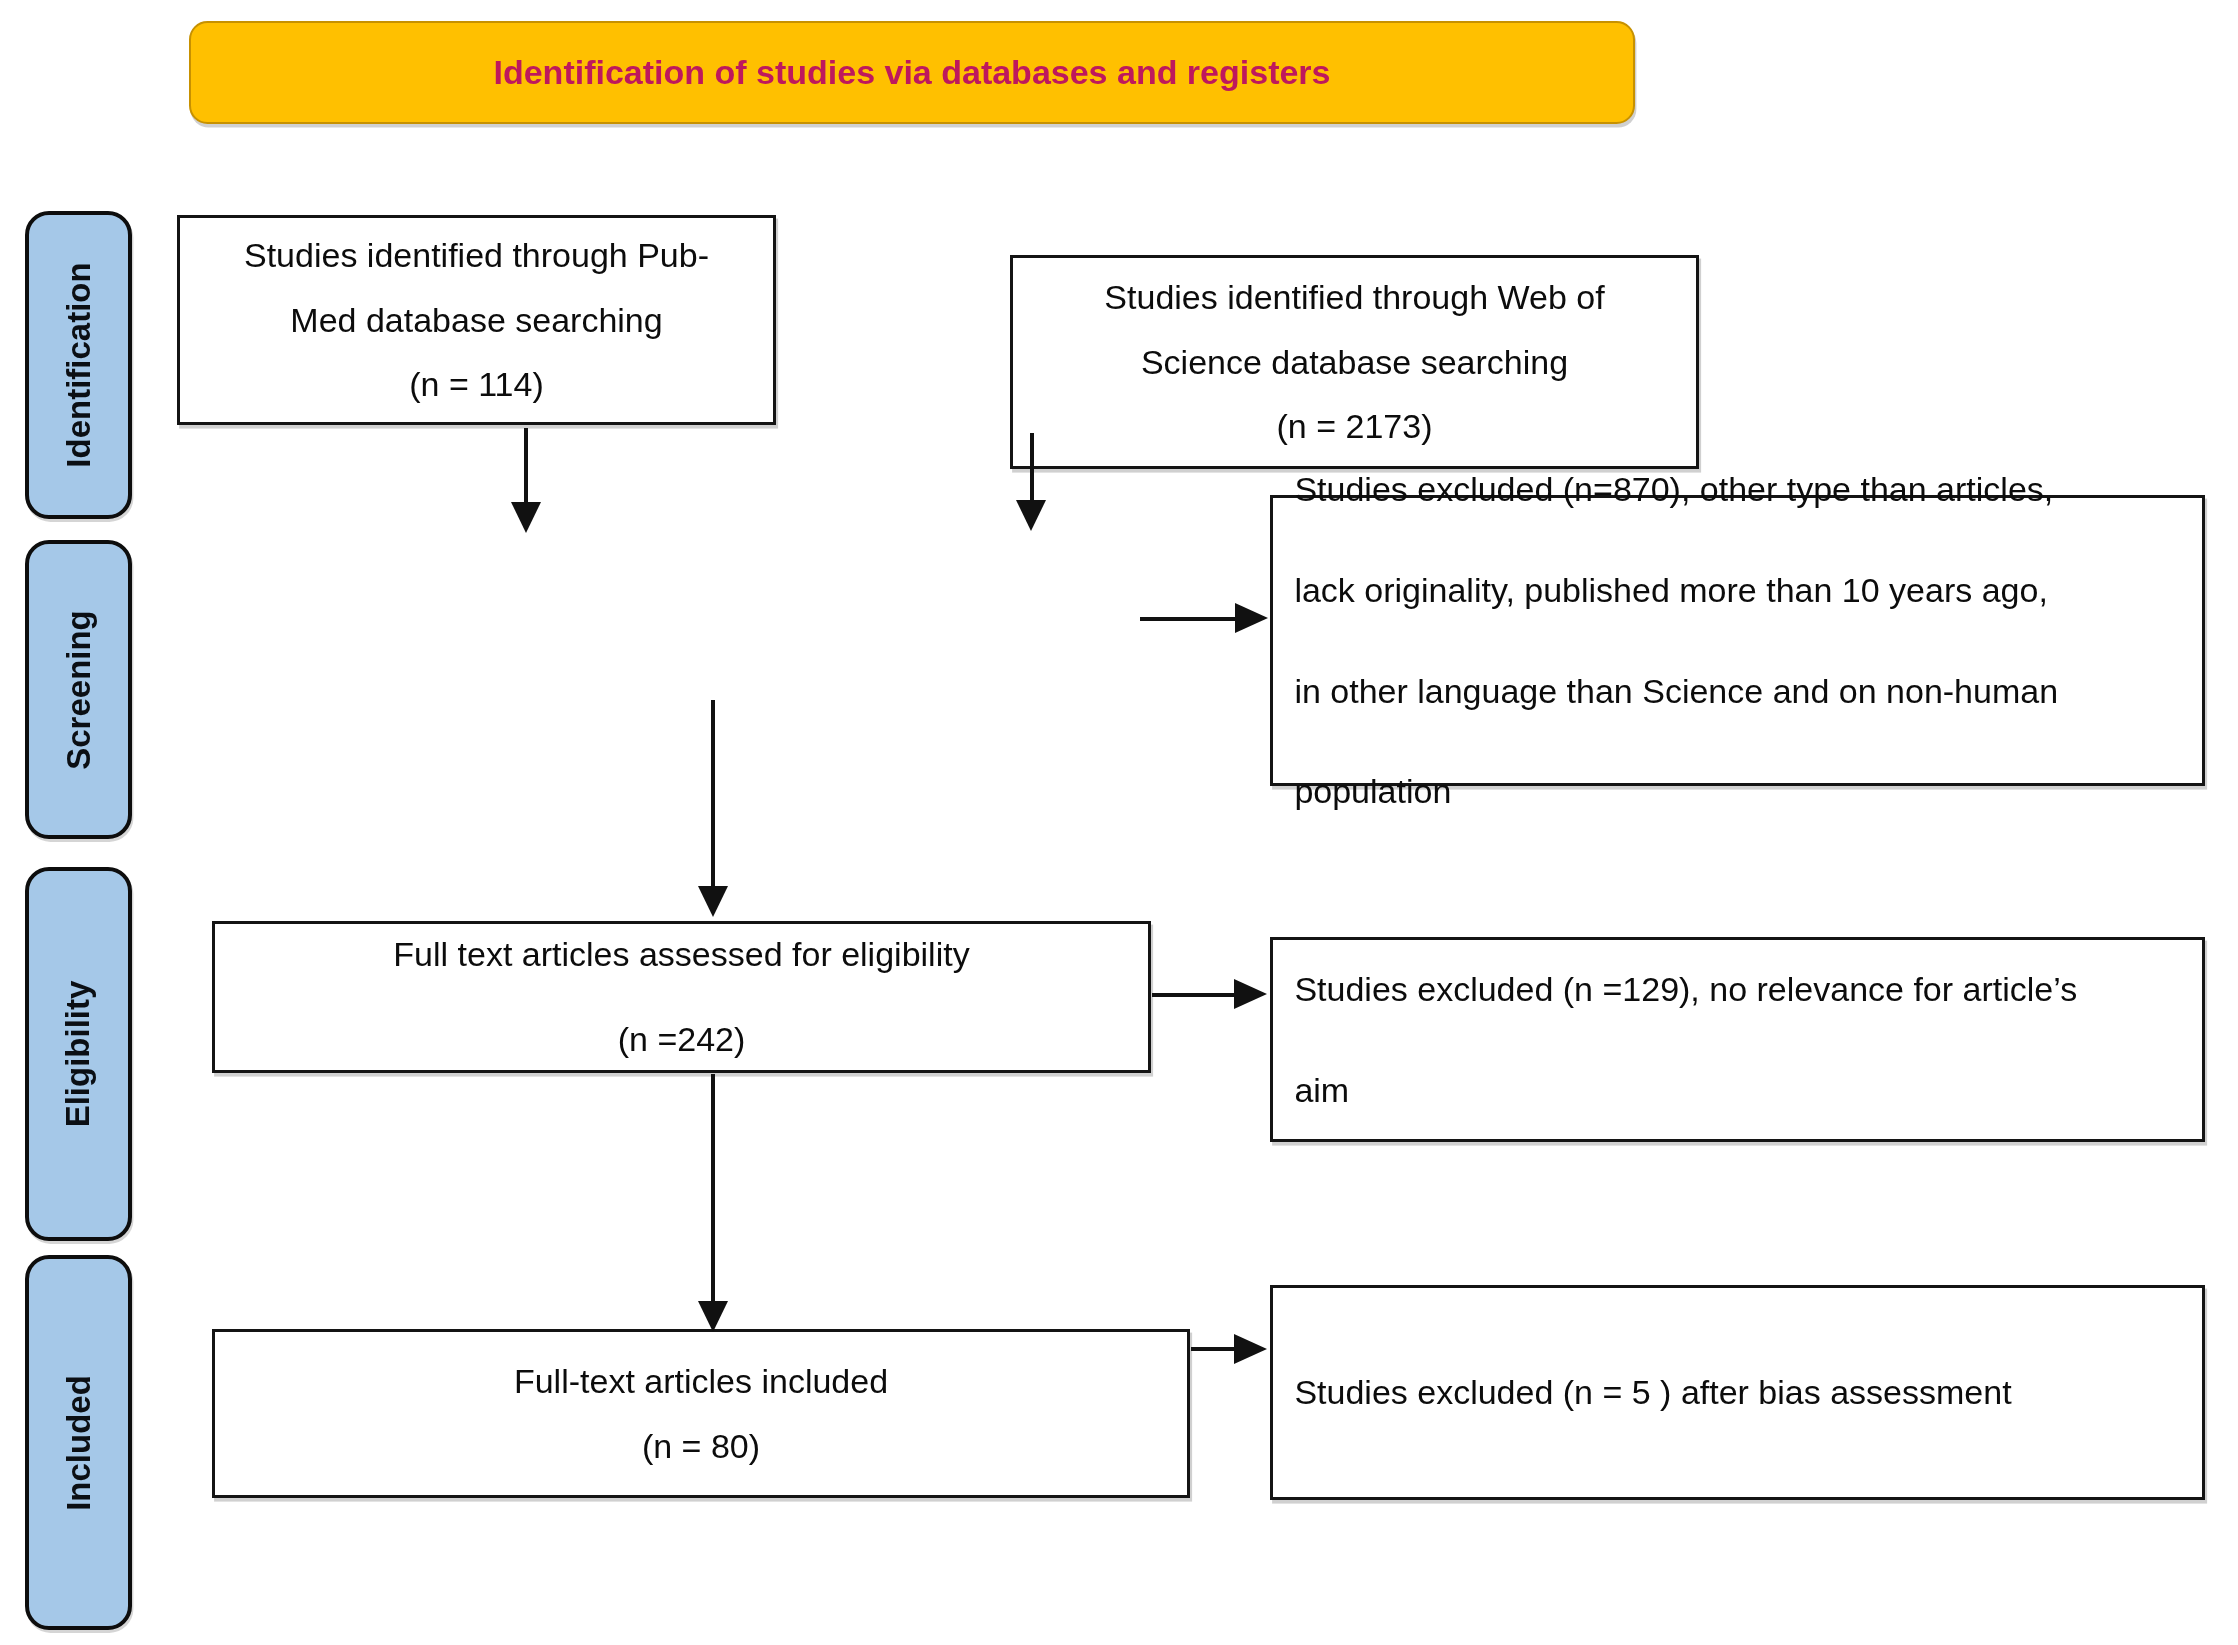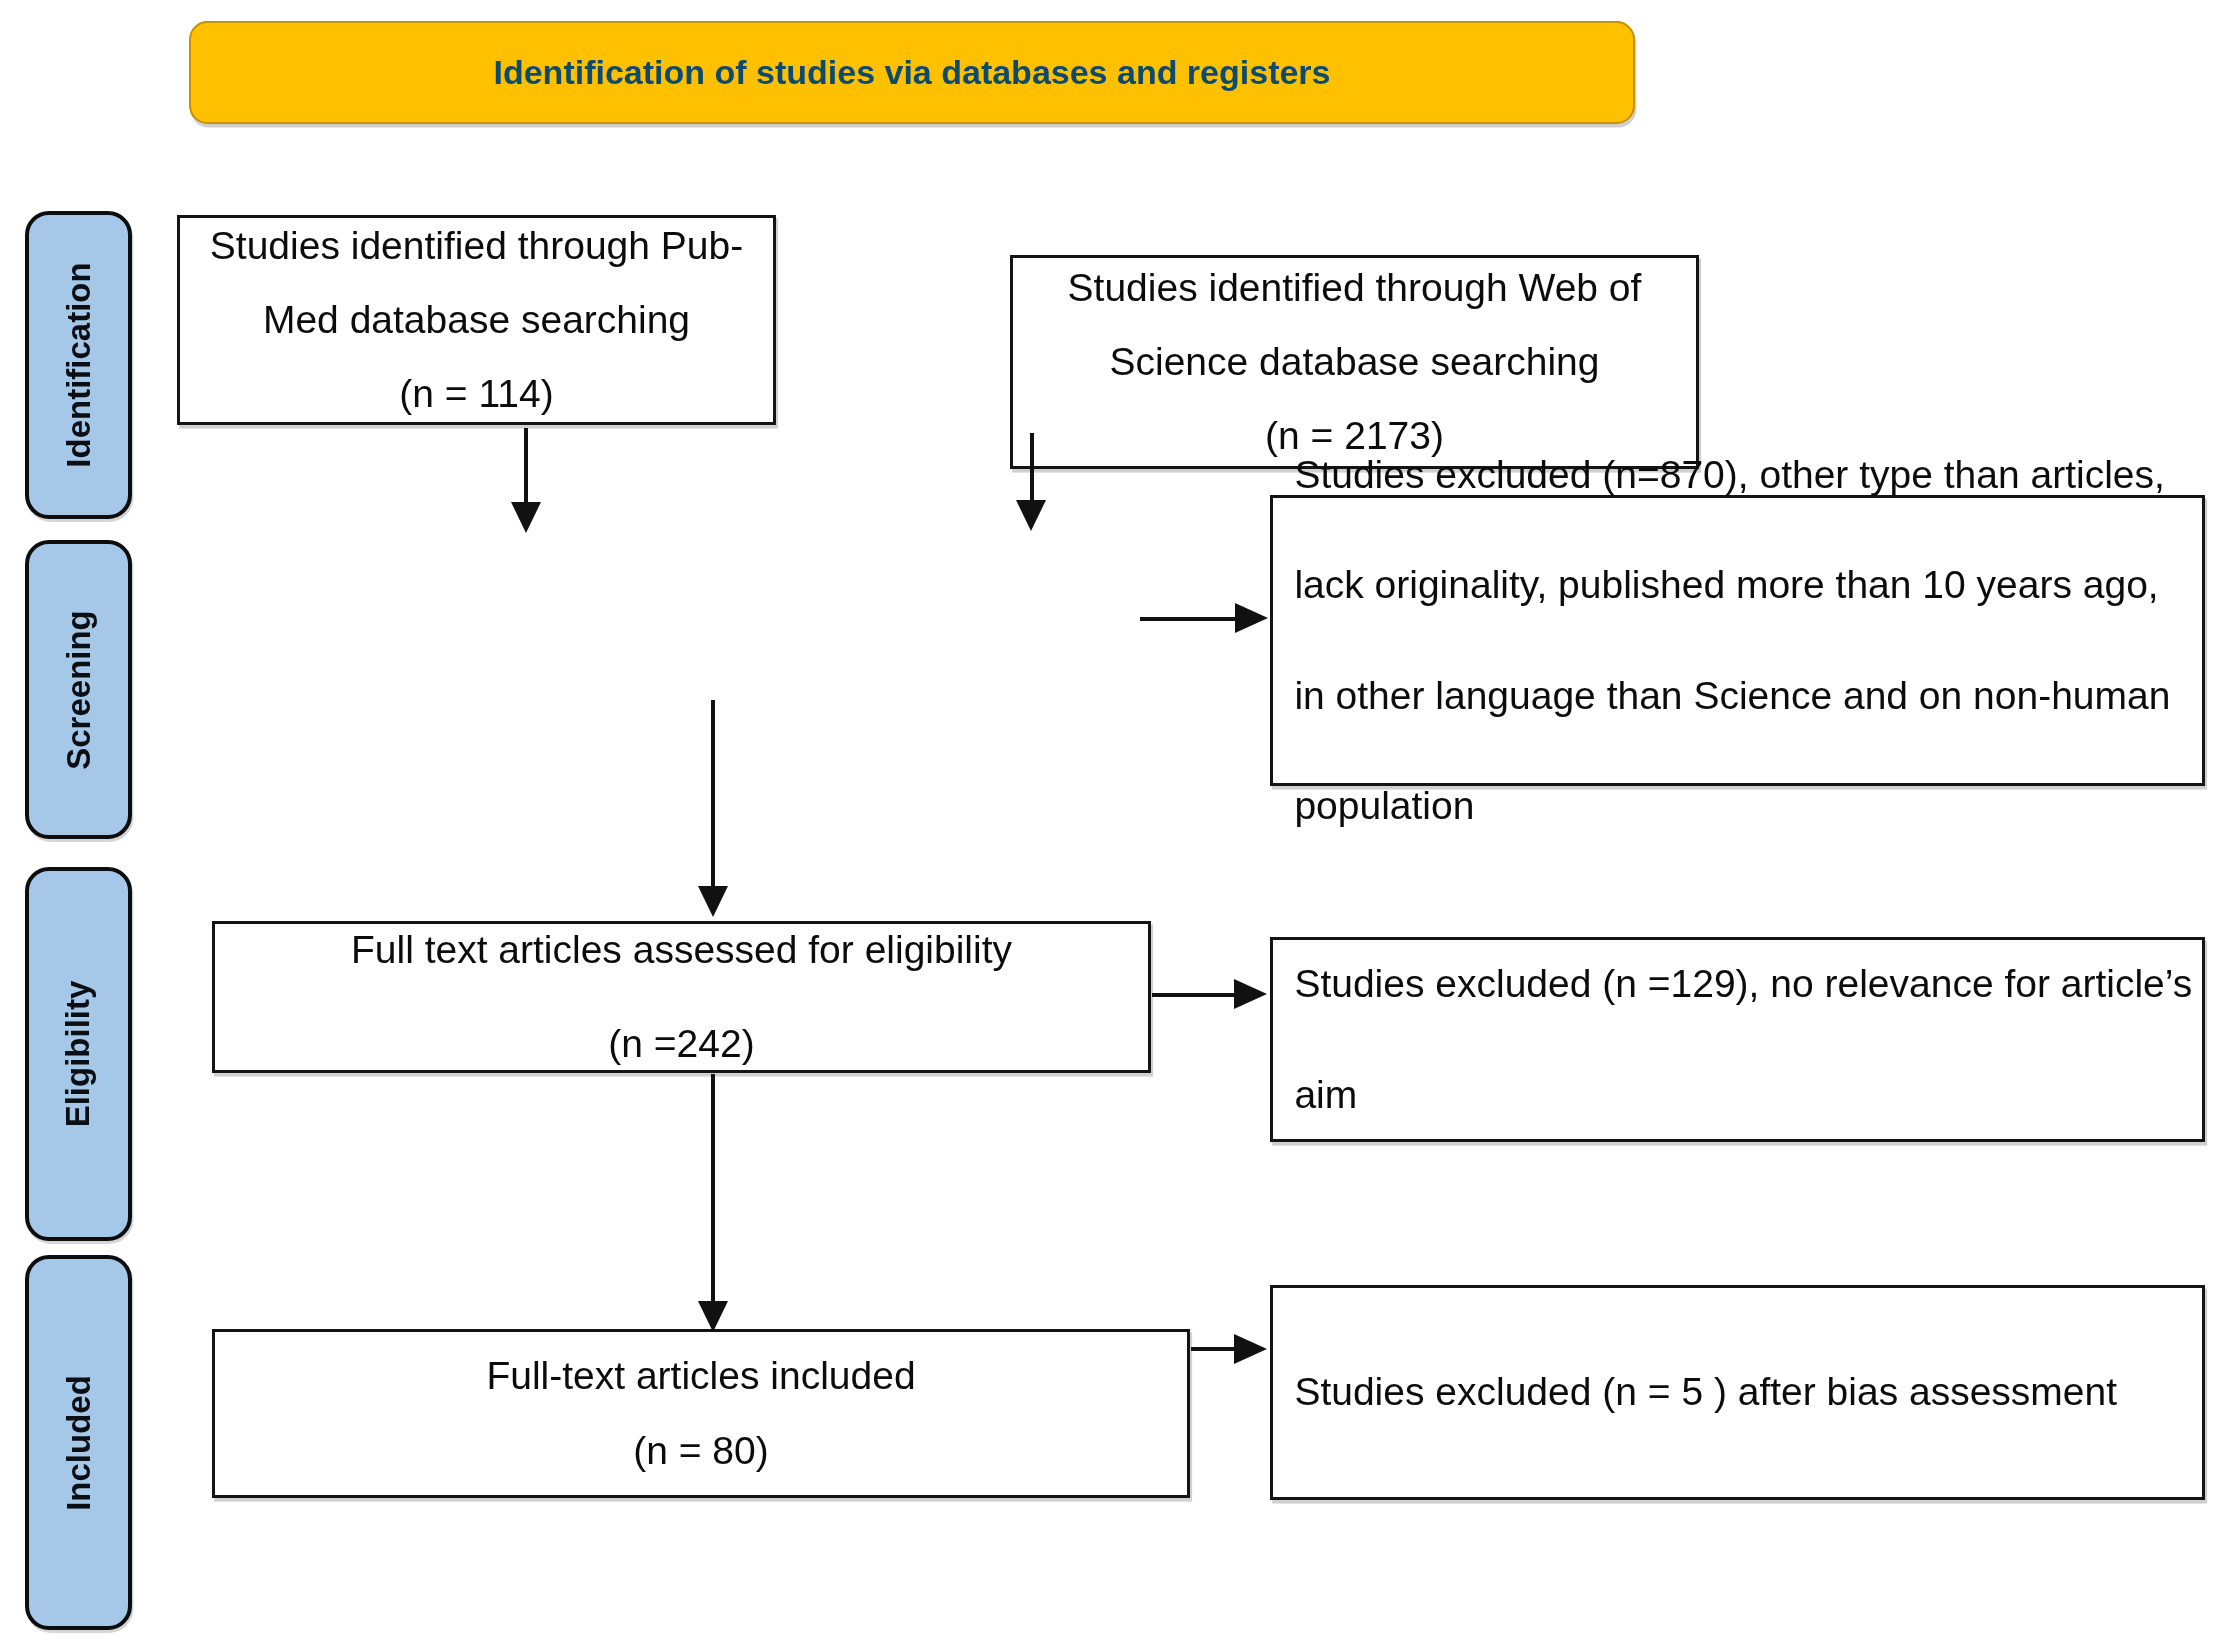--- a/index.html
+++ b/index.html
@@ -18,21 +18,21 @@
     position: absolute;
     left: 189px; top: 21.4px; width: 1446px; height: 103px;
     background: #FFC000;
     border: 2.9px solid #C79100;
     border-radius: 18.5px;
     box-shadow: 1.4px 3.6px 0 rgba(150,150,150,0.45);
     display: flex; align-items: center; justify-content: center;
     box-sizing: border-box;
   }
   .banner .banner-text {
-    font-size: 34px; font-weight: bold; color: #0c4a6e;
+    font-size: 34px; font-weight: bold; color: #be185d;
     text-align: center;
   }
 
   
   .stage {
     position: absolute;
     left: 25px; width: 107px;
     background: #A5C8E8;
     border: 4.3px solid #0d0d0d;
     border-radius: 24px;
@@ -51,21 +51,21 @@
   .stage-included       { top: 1255px; height: 375px; }
 
   
   .fbox {
     position: absolute;
     background: #ffffff;
     border: 3.6px solid #141414;
     box-sizing: border-box;
     display: flex; flex-direction: column; justify-content: center;
     box-shadow: 2.1px 3.6px 0 rgba(150,150,150,0.45);
-    font-size: 39px; line-height: 1.9; color: #0c0c0c;
+    font-size: 34px; line-height: 1.9; color: #0c0c0c;
   }
   .fbox.center { align-items: center; text-align: center; padding: 0 10.7px; }
   .fbox.left   { align-items: flex-start; text-align: left; padding: 0 13px 0 21.4px; gap: 36px; }
   .fbox div { white-space: nowrap; }
 
   .box-pubmed    { left: 177px;  top: 215px;  width: 599px;  height: 210px; }
   .box-wos       { left: 1010px; top: 217px;  width: 689px;  height: 214px; margin-top: 38px; }
   .box-merged    { left: 177px;  top: 537px;  width: 962px; height: 162px; }
   .box-excl1     { left: 1270px; top: 495px;  width: 935px; height: 291px; }
   .box-fulltext  { left: 212px;  top: 921px; width: 939px; height: 152px; gap: 20px; }

